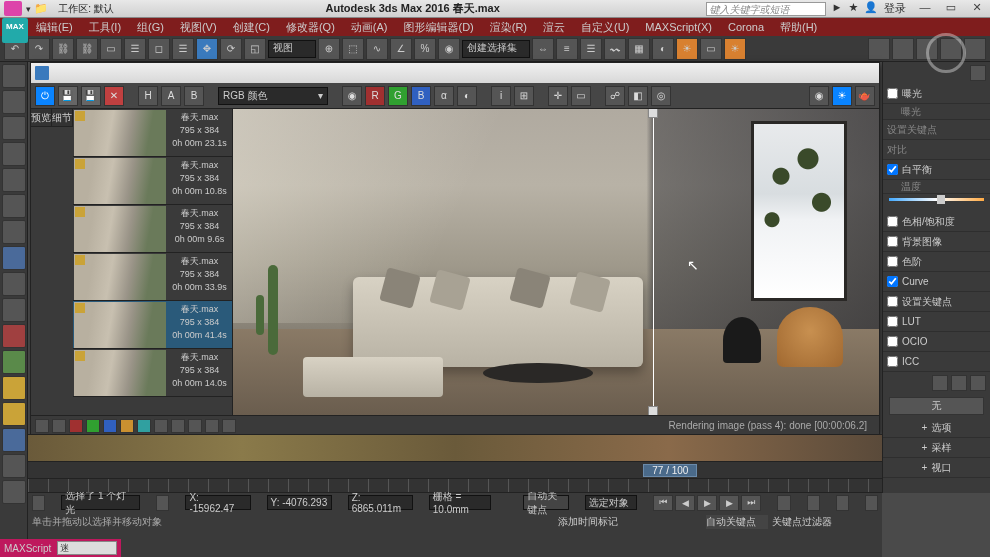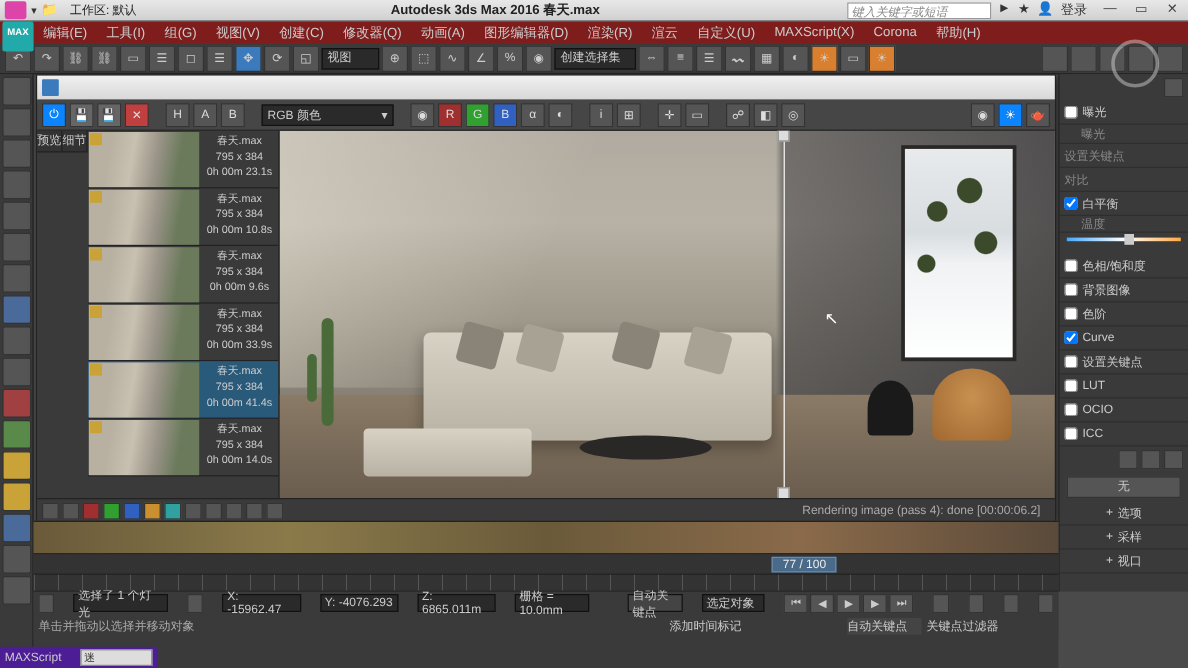--- a/index.html
+++ b/index.html
@@ -123,21 +123,21 @@
 .ruler { height: 14px; background: #333; border-top: 1px solid #222; position: relative; }
 .ruler::before { content: ""; position: absolute; inset: 0; background: repeating-linear-gradient(90deg,#555 0 1px,transparent 1px 20px); }
 .bottom-status { display: flex; align-items: center; height: 20px; background: #3a3a3a; gap: 16px; padding: 0 4px; font-size: 10px; border-top: 1px solid #222; }
 .bottom-status .bfield { height: 15px; background: #2a2a2a; border: 1px solid #111; padding: 0 3px; color: #ccc; font-size: 10px; display: flex; align-items: center; }
 .bottom-status .bbtn { width: 18px; height: 16px; background: #555; border: 1px solid #333; cursor: pointer; }
 .bottom-row2 { display: flex; align-items: center; height: 20px; background: #3a3a3a; gap: 4px; padding: 0 4px; font-size: 10px; justify-content: center; }
 .bottom-row2 .hint { flex: 1; color: #aaa; }
 .playctrl { display: flex; gap: 2px; }
 .playctrl .pb { width: 20px; height: 16px; background: #555; border: 1px solid #333; cursor: pointer; display: flex; align-items: center; justify-content: center; font-size: 9px; }
 
-.ms-row { position: absolute; left: 0; bottom: 0; height: 18px; display: flex; align-items: center; background: #4c1d95; gap: 16px; padding: 0 4px; font-size: 10px; }
+.ms-row { position: absolute; left: 0; bottom: 0; height: 18px; display: flex; align-items: center; background: #be185d; gap: 6px; padding: 0 4px; font-size: 10px; }
 .ms-row .msfield { width: 60px; height: 14px; background: #ddd; border: 1px solid #888; color: #333; font-size: 9px; padding: 0 2px; }
 
 
 .watermark { position: absolute; right: 18px; top: 28px; font-size: 36px; font-weight: bold; color: rgba(230,230,230,0.42); letter-spacing: 4px; pointer-events: none; font-family: "SimHei","Microsoft YaHei"; }
 .watermark .circ { display: inline-block; width: 40px; height: 40px; border: 3px solid rgba(230,230,230,0.42); border-radius: 50%; vertical-align: middle; margin-right: 6px; }
 </style>
 </head>
 <body>
 
 <div class="titlebar">

